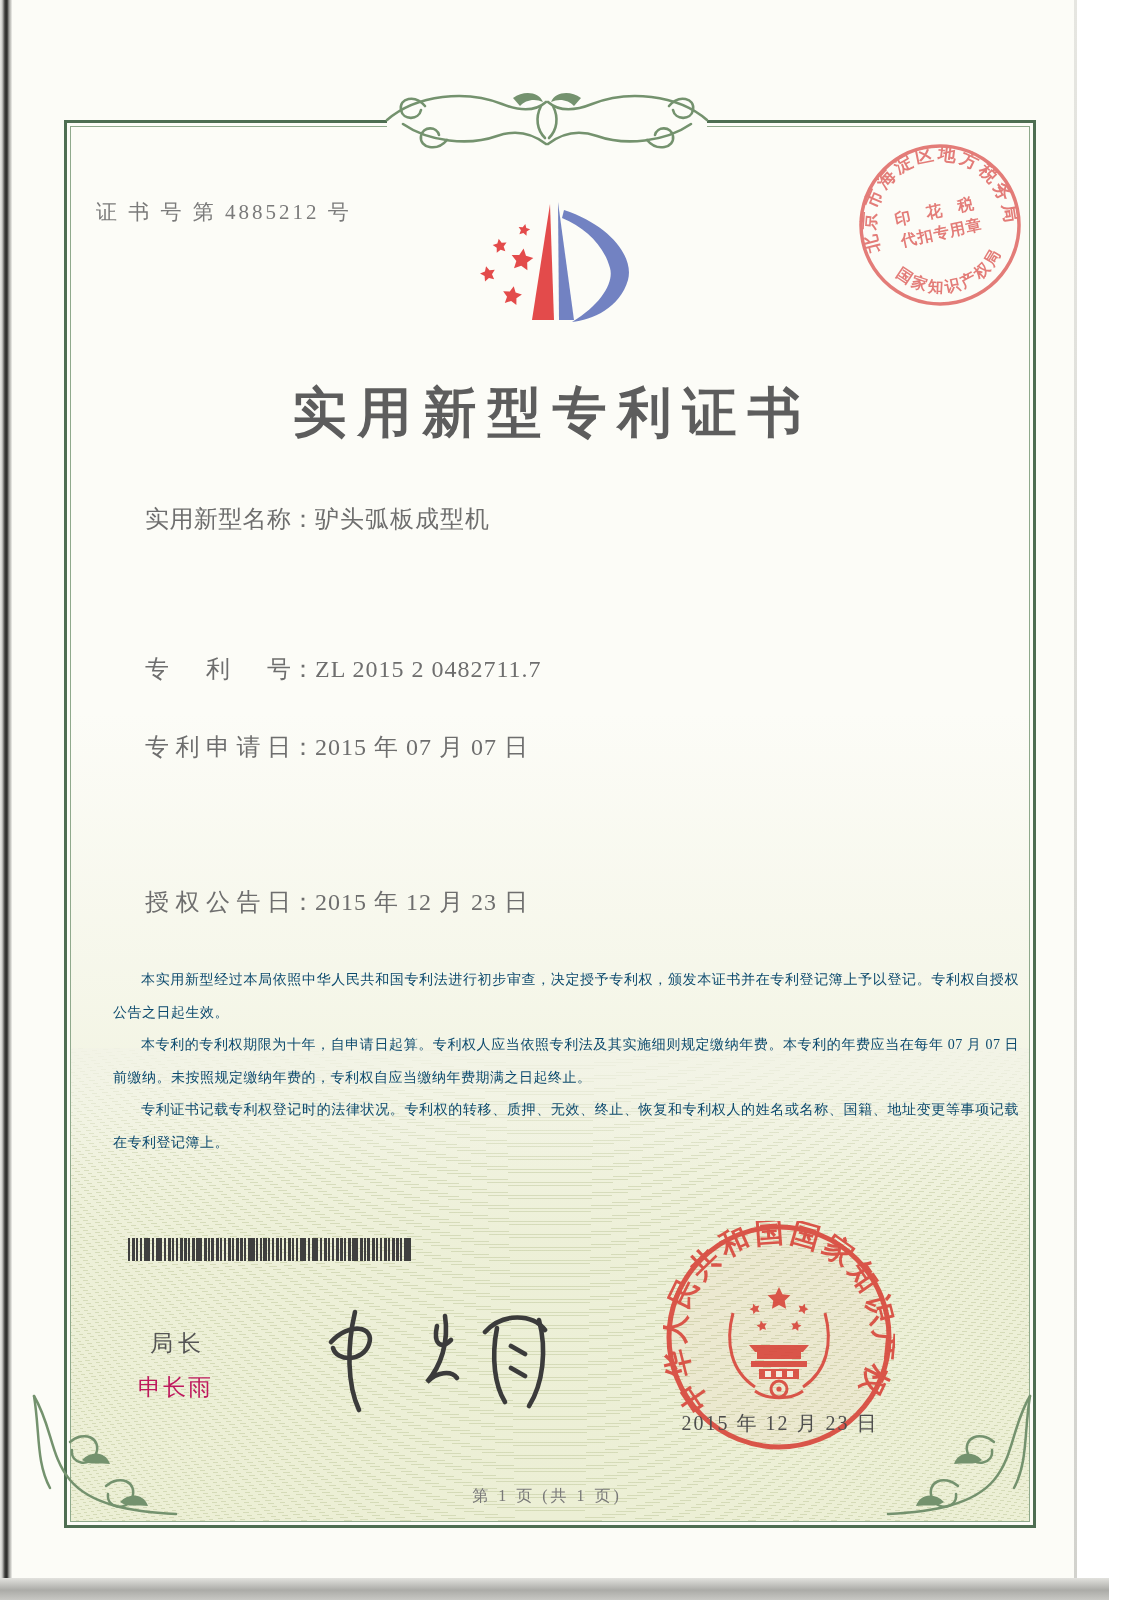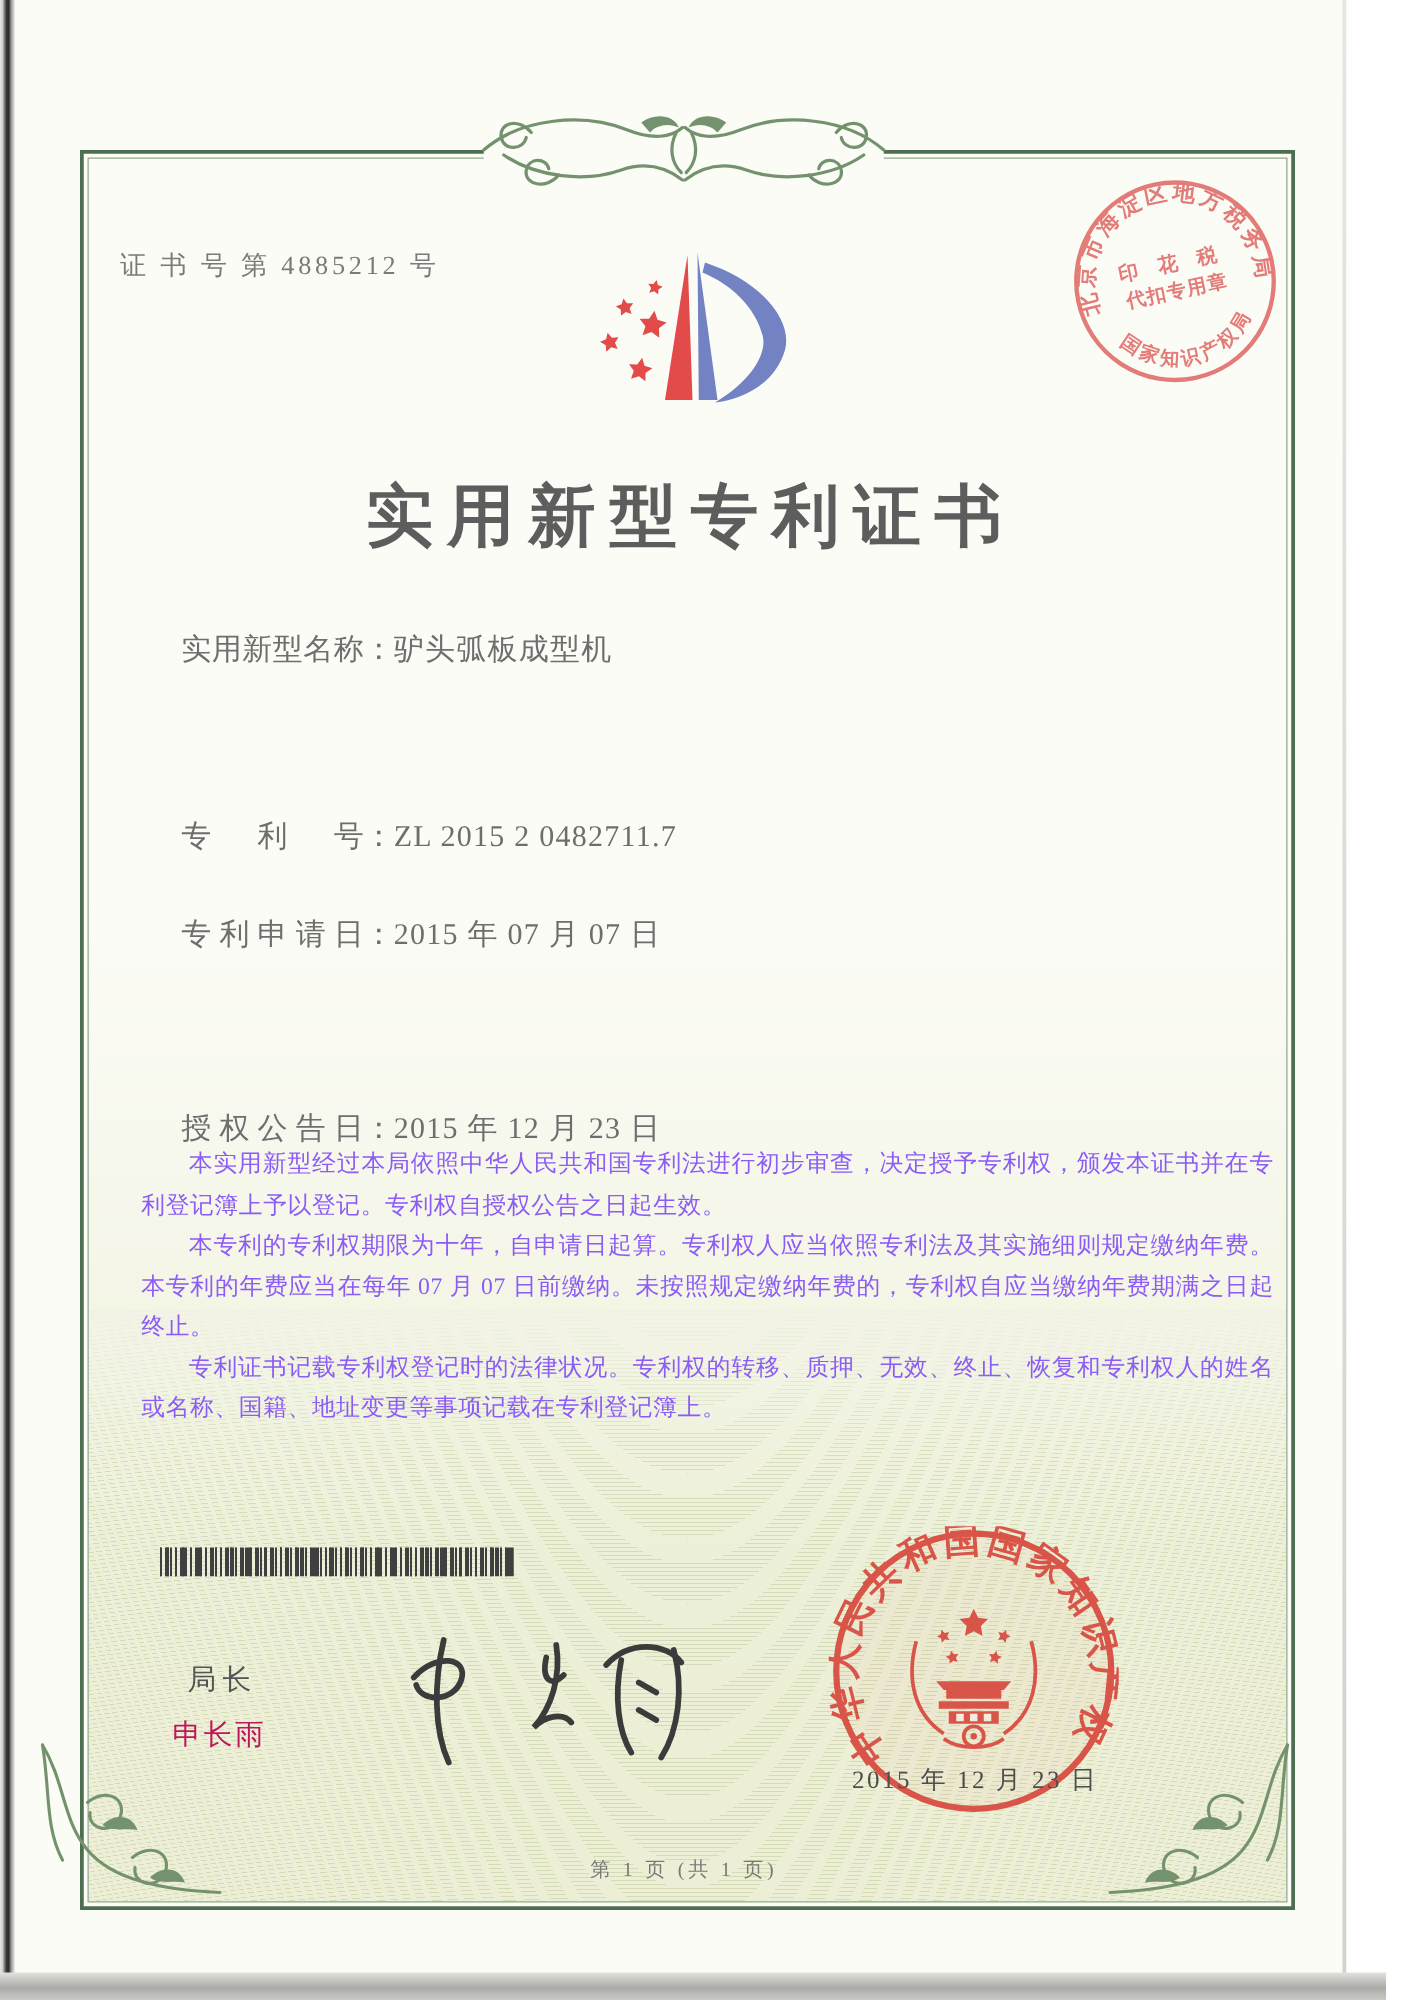--- a/index.html
+++ b/index.html
@@ -27,21 +27,21 @@
 
   .cert-no{left:96px;top:198px;font-size:21px;letter-spacing:3px;color:#7a7a7a;}
   .title{left:64px;width:966px;top:352px;text-align:center;font-size:54px;letter-spacing:11px;
          text-indent:11px;color:#5d5d5d;font-weight:600;margin-top:25px;}
 
   .field{left:121px;font-size:24px;color:#6e6e6e;white-space:nowrap;}
   .flabel{display:inline-block;width:146px;text-align:justify;text-align-last:justify;vertical-align:bottom;margin-left:24px;}
   .fcolon{display:inline-block;width:24px;}
   .fvalue{letter-spacing:1px;}
 
-  .paras{left:113px;top:916px;width:906px;font-size:19px;line-height:32.5px;color:#8b5cf6;
+  .paras{left:113px;top:964px;width:906px;font-size:14px;line-height:32.5px;color:#0c4a6e;
          text-align:justify;letter-spacing:.5px;}
   .paras p{margin:0;text-indent:2em;}
 
   .barcode{left:128px;top:1238px;width:283px;height:23px;background:
      repeating-linear-gradient(90deg,#3f3f3f 0 2px,transparent 2px 4px),
      repeating-linear-gradient(90deg,#3f3f3f 0 1px,transparent 1px 6px),
      repeating-linear-gradient(90deg,transparent 0 5px,#3f3f3f 5px 7px,transparent 7px 13px);}
 
   .sans{font-family:"Liberation Sans","DejaVu Sans",sans-serif;}
   .sig-title{left:150px;top:1328px;font-size:23px;letter-spacing:5px;color:#555;}

